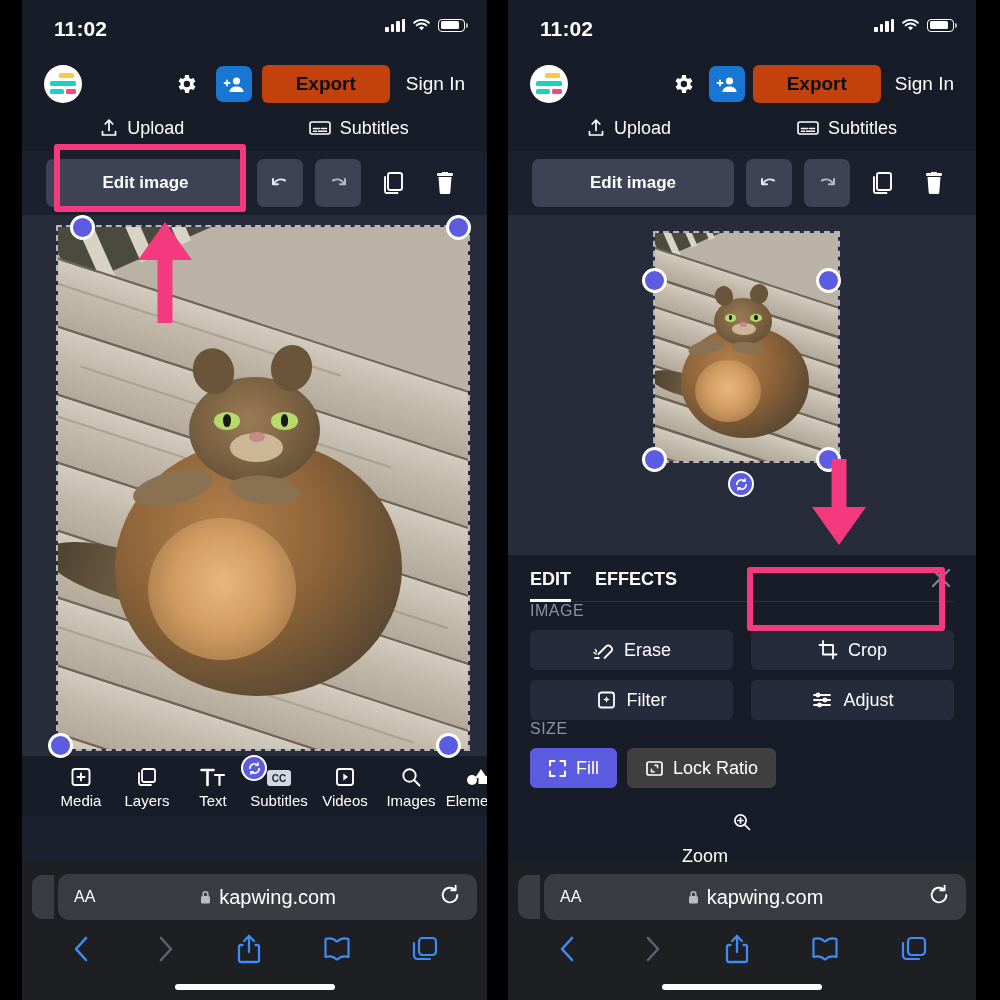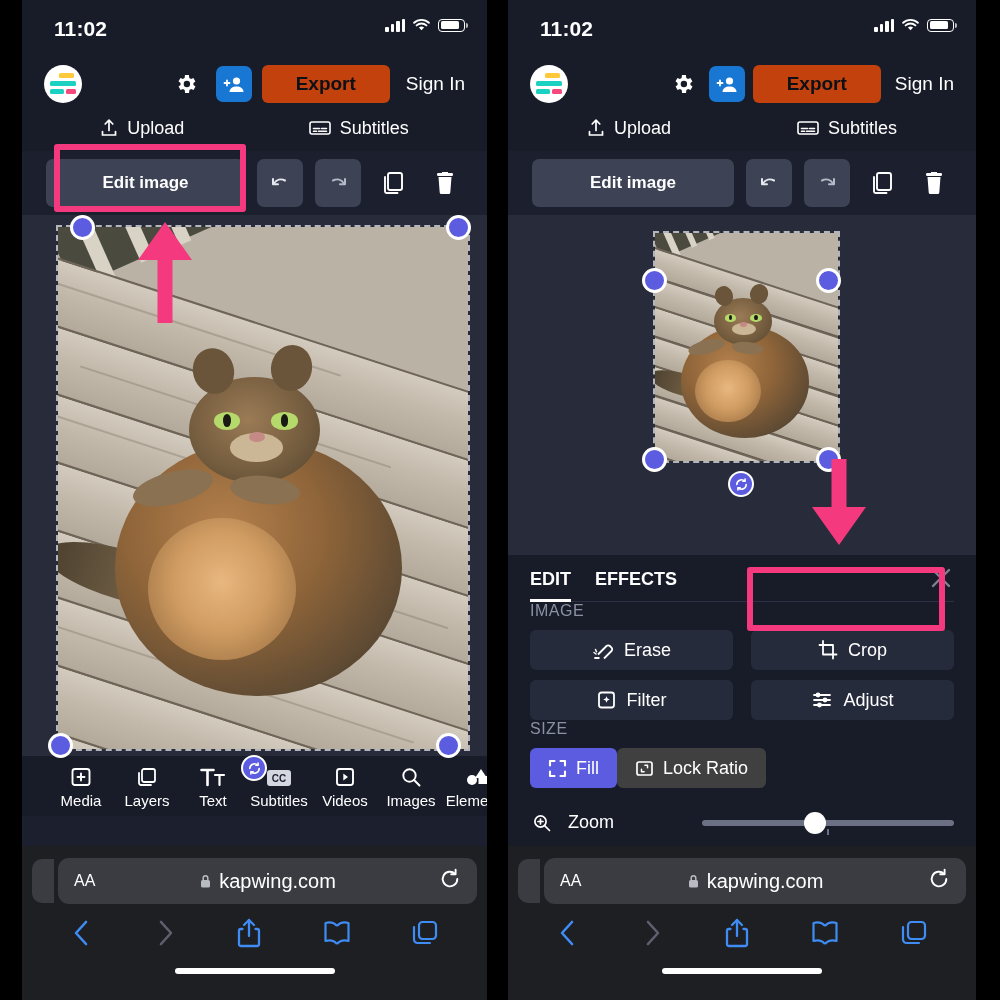--- a/index.html
+++ b/index.html
@@ -203,50 +203,50 @@
     color: #8b91a5; font-size: 16px; letter-spacing: .5px;
     margin-bottom: 10px;
   }
   .grid2 { display: grid; grid-template-columns: 1fr 1fr; gap: 10px 18px; }
   .opt-btn {
     background: #262b3c; border: none; border-radius: 6px; height: 40px;
     color: #fff; font-size: 18px; display: flex; align-items: center;
     justify-content: center; gap: 10px;
     font-family: "Liberation Sans", sans-serif;
   }
-  .size-row { display: flex; }
+  .size-row { display: flex; gap: 10px; }
   .pill {
     border: none; border-radius: 6px; height: 40px; color: #fff;
     font-size: 18px; display: flex; align-items: center; gap: 9px;
     padding: 0 18px; font-family: "Liberation Sans", sans-serif;
   }
   .pill.fill { background: #5c5ce0; }
   .pill.lock { background: #404040; }
   .slider-row {
-    display: flex; align-items: center; margin-top: 24px; gap: 14px;
+    display: flex; align-items: center; margin-top: 24px; gap: 14px; flex-direction: column;
   }
   .sl-ico { width: 24px; display:flex; justify-content:center; flex:none;}
   .sl-label { color: #fff; font-size: 18px; width: 120px; flex: none; }
   .track {
     flex: 1; height: 6px; background: #6b7085; border-radius: 3px;
     position: relative;
   }
   .knob {
     position: absolute; top: 50%; width: 22px; height: 22px;
     background: #fff; border-radius: 50%; transform: translate(-50%,-50%);
   }
   .tick {
     position:absolute; top: 9px; width:2px; height:6px; background:#6b7085;
     transform: translateX(-50%);
   }
 
   
   .safari {
     position: absolute; bottom: 0; left: 0; right: 0;
-    background: #1e1f22; padding: 12px 0 16px;
+    background: #1e1f22; padding: 12px 0 0;
   }
   .urlwrap { display: flex; align-items: center; padding: 0 10px; }
   .side-tab {
     width: 22px; height: 44px; background: #3a3c42;
     border-radius: 10px 0 0 10px; flex: none; margin-right: 4px;
   }
   .urlbar {
     flex: 1; height: 46px; background: #3a3c42; border-radius: 11px;
     display: flex; align-items: center; padding: 0 16px; position: relative;
   }

